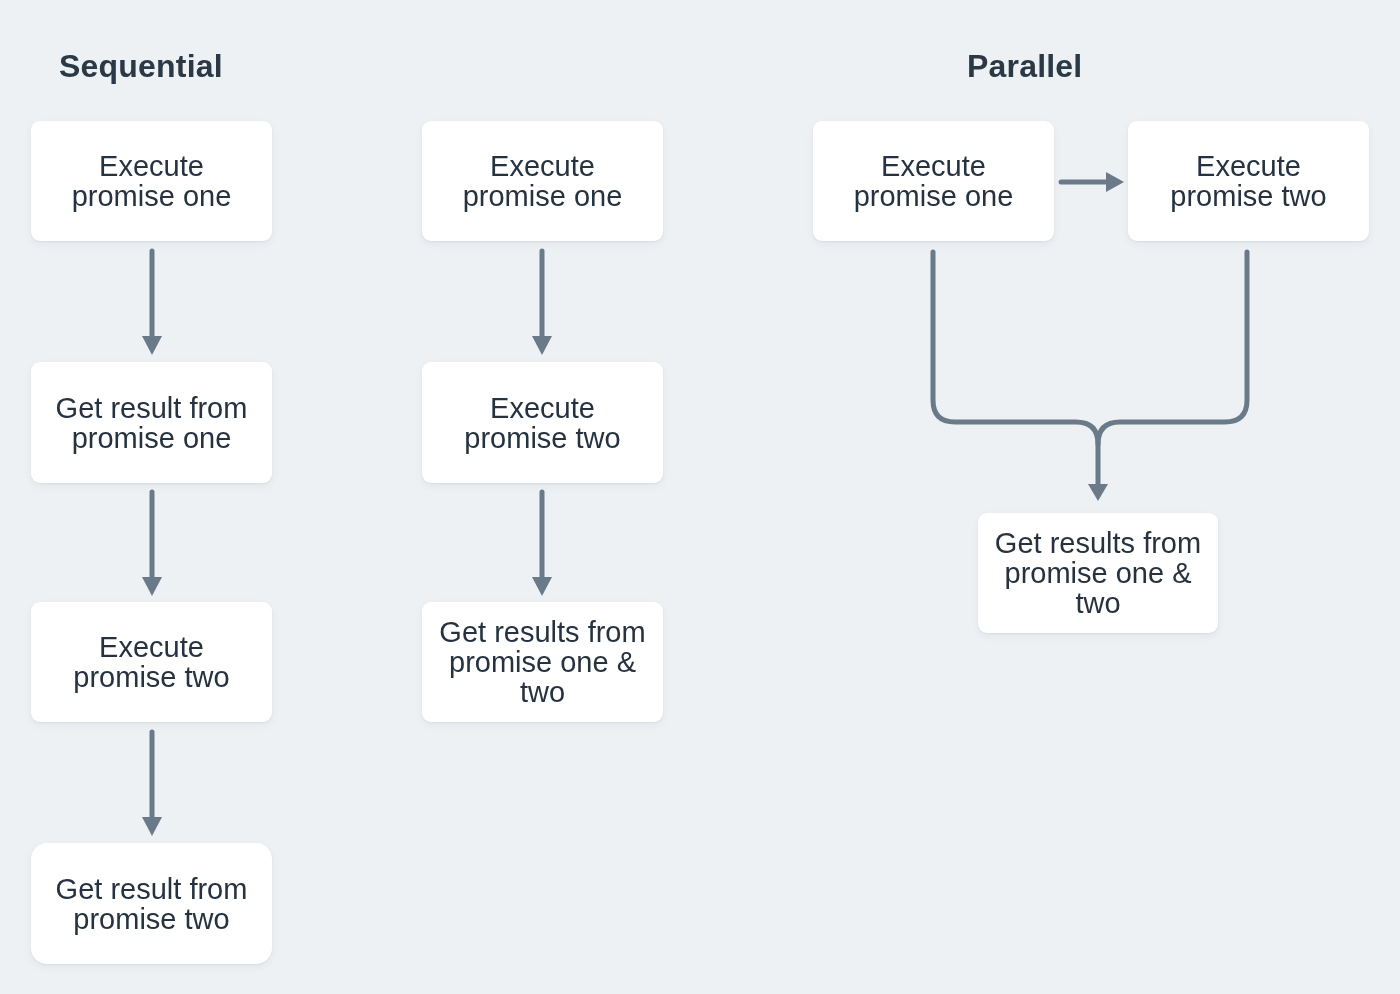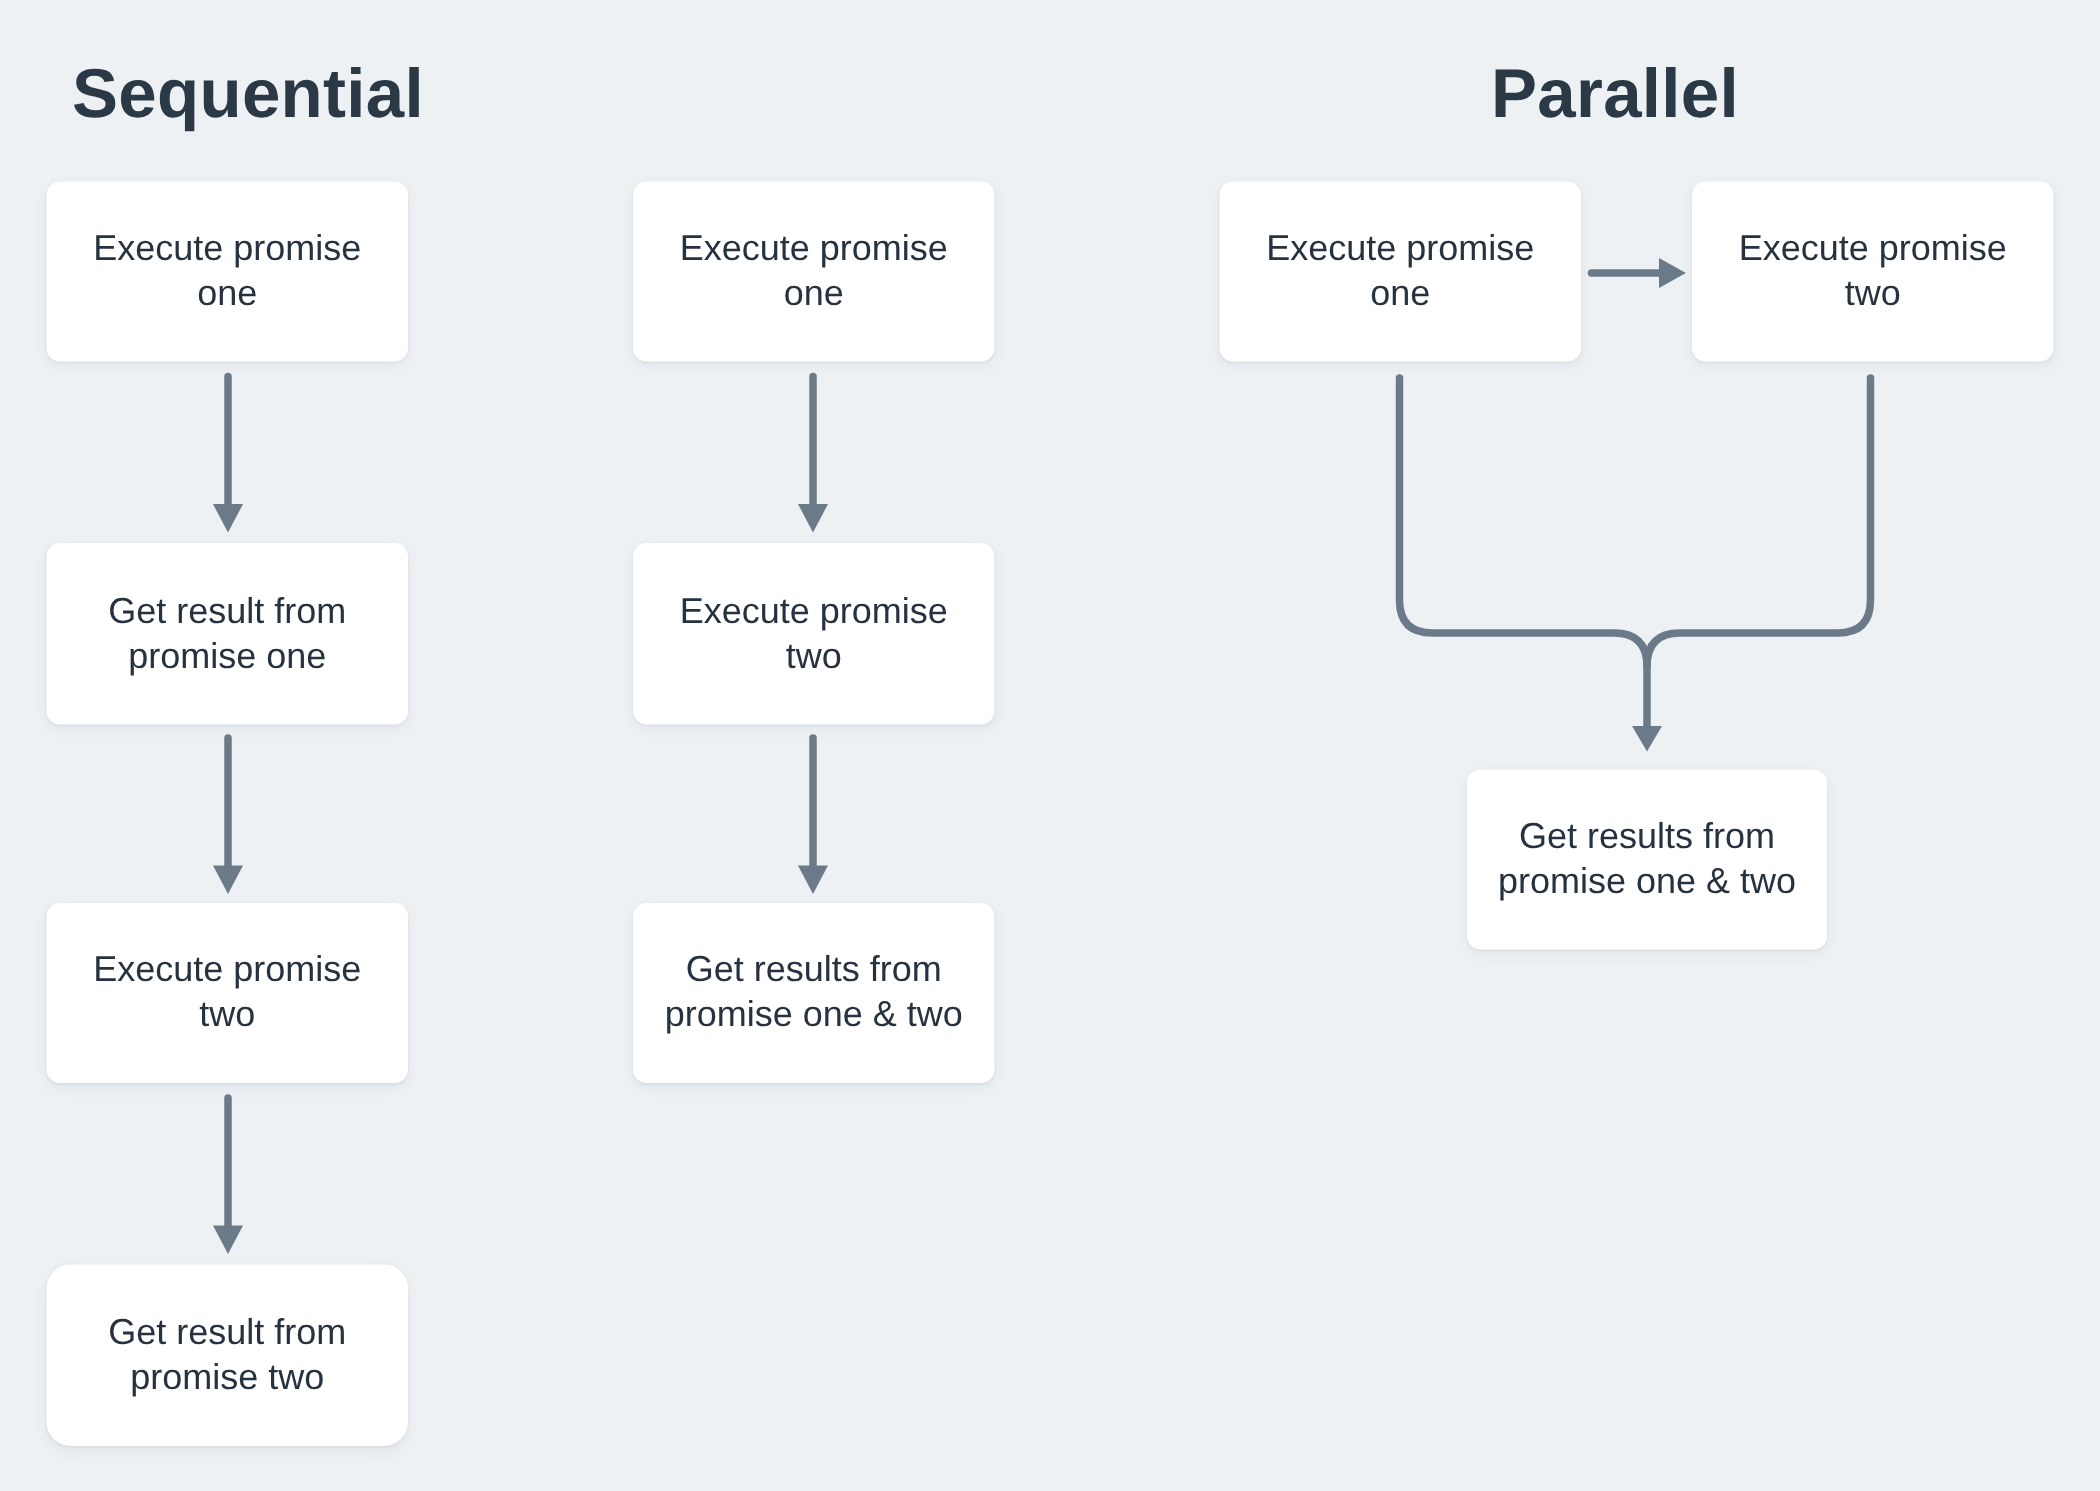--- a/index.html
+++ b/index.html
@@ -17,45 +17,45 @@
   .canvas{
     position:relative;
     width:1400px;
     height:994px;
     background:var(--background);
     overflow:hidden;
   }
   .heading{
     position:absolute;
     top:39px;
-    margin:0;
-    font-size:46px;
+    margin:11px;
+    font-size:32px;
     line-height:1;
     font-weight:600;
     color:var(--heading);
     letter-spacing:0.2px;
     white-space:nowrap;
   }
   .h-seq{left:48px;}
   .h-con{left:433px;}
-  .h-par{left:994px;}
+  .h-par{left:956px;}
   .box{
     position:absolute;
     width:241px;
     height:120px;
     background:var(--box-bg);
     border-radius:9px;
     box-shadow:0 1px 2px rgba(9,30,66,0.06),0 3px 10px rgba(9,30,66,0.05);
     display:flex;
     align-items:center;
     justify-content:center;
     text-align:center;
     box-sizing:border-box;
     padding:16px 14px;
-    font-size:24px;
+    font-size:29px;
     line-height:30px;
     font-weight:500;
     color:var(--box-text);
   }
   .seq-b1{left:31px;top:121px;}
   .seq-b2{left:31px;top:362px;height:121px;text-align:center;}
   .seq-b3{left:31px;top:602px;}
   .seq-b4{left:31px;top:843px;height:121px;border-radius:16px;}
   .con-b1{left:422px;top:121px;}
   .con-b2{left:422px;top:362px;height:121px;}

